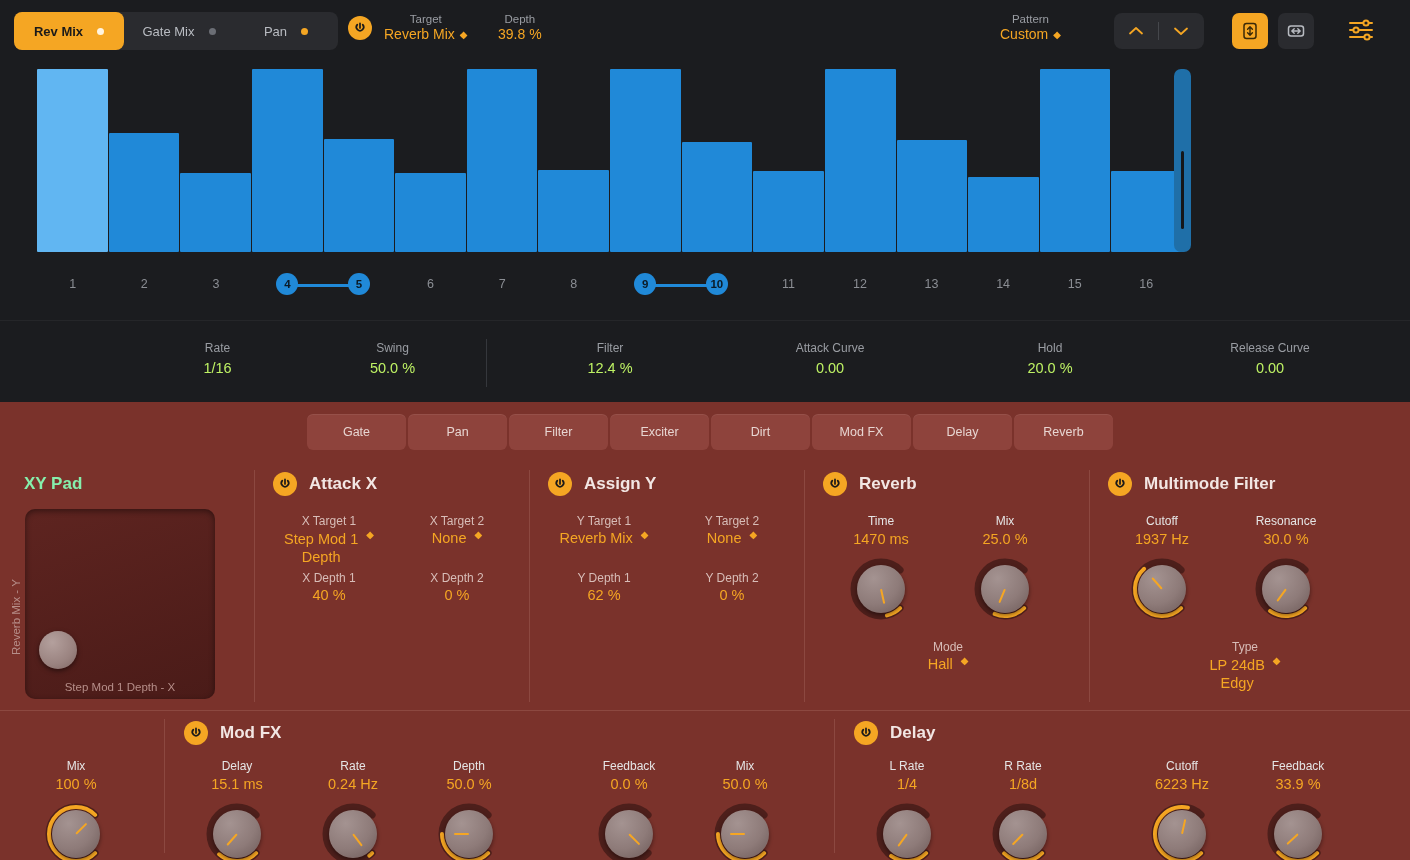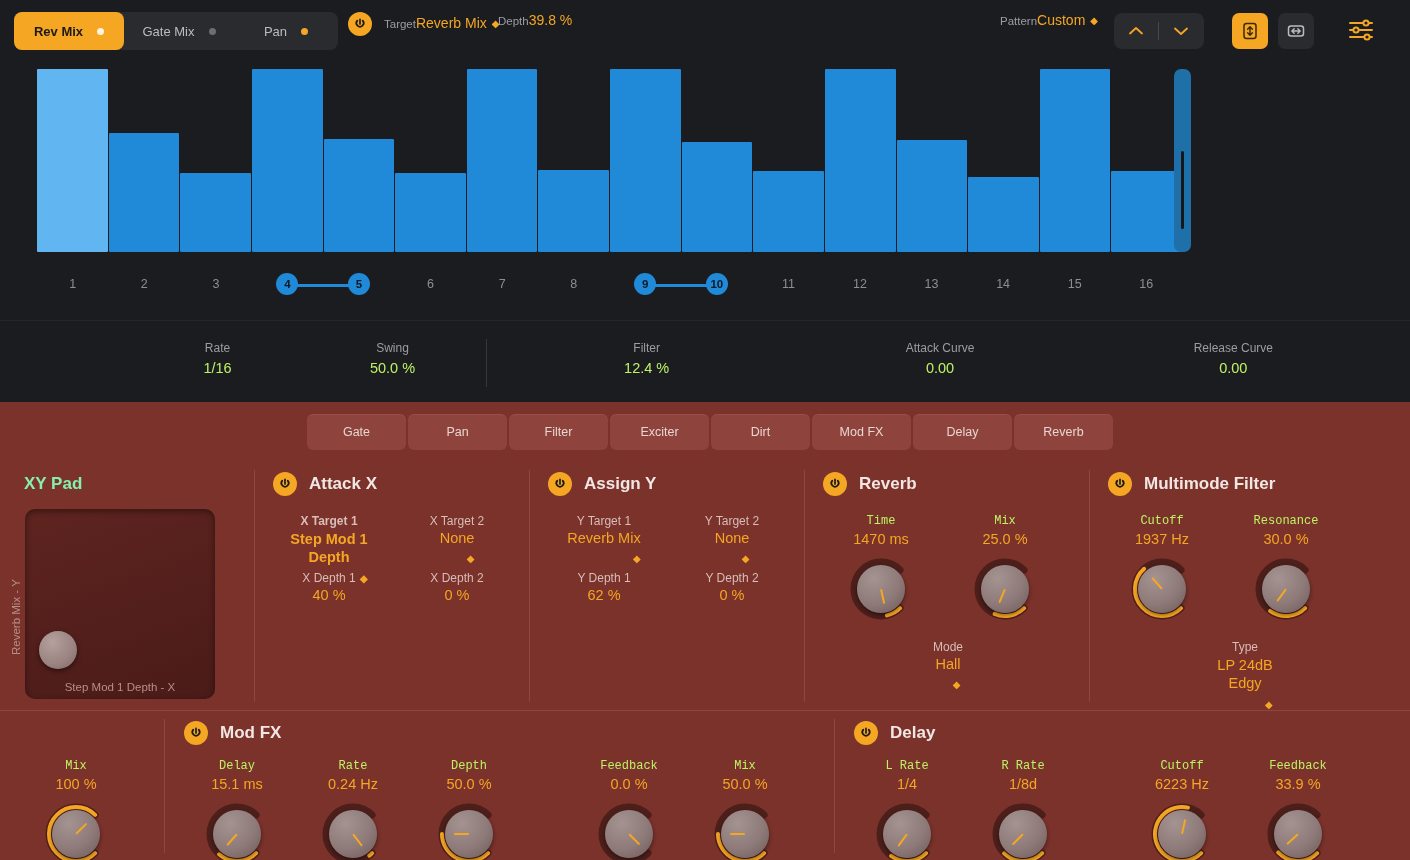--- a/index.html
+++ b/index.html
@@ -33,21 +33,21 @@
   .dot { width:7px; height:7px; border-radius:50%; background:#6b6e75; flex:0 0 auto; }
   .dot.white { background:#fff4e0; }
   .dot.amber { background:#f5a623; }
 
   .pwr {
     width:24px; height:24px; border-radius:50%; background:#f5a623;
     display:flex; align-items:center; justify-content:center; cursor:pointer; flex:0 0 auto;
   }
   .pwr svg { display:block; }
 
-  .hdr-field { display:flex; flex-direction:row; align-items:center; line-height:1.25; }
+  .hdr-field { display:flex; flex-direction:column; align-items:center; line-height:1.25; }
   .hdr-lbl { font-size:11.5px; color:#9a9da3; }
   .hdr-val { font-size:14px; color:#f5a623; display:flex; align-items:center; gap:5px; }
   .chev { color:#f5a623; font-size:10px; line-height:1; display:inline-block; }
 
   .target-block { position:absolute; left:348px; top:12px; display:flex; align-items:center; gap:12px; }
   .depth-block  { position:absolute; left:498px; top:12px; }
   .pattern-block{ position:absolute; left:1000px; top:12px; }
 
   .navbtns {
     position:absolute; left:1114px; top:13px; width:90px; height:36px;
@@ -110,34 +110,34 @@
   .panel-row2 { position:absolute; left:0; top:248px; width:1410px; height:150px; border-top:1px solid #8c4840; }
 
   .col { position:absolute; top:0; height:248px; }
   .col:after { content:""; position:absolute; right:0; top:8px; width:1px; height:232px; background:#8c4840; }
   .col.nosep:after { display:none; }
 
   .sec-head { position:absolute; left:18px; top:10px; display:flex; align-items:center; gap:12px; }
   .sec-title { font-size:17px; font-weight:bold; color:#f2e6e3; }
 
   .kcell { position:absolute; display:flex; flex-direction:column; align-items:center; gap:3px; }
-  .kl { font-size:12px; color:#bef264;font-family:Liberation Mono, monospace; }
+  .kl { font-size:12px; color:#e5e5e5; }
   .kv { font-size:14.5px; color:#f5a623; }
   .knob { position:relative; width:66px; height:66px; margin-top:6px; cursor:pointer; }
   .knob svg { position:absolute; left:0; top:0; }
   .knob-cap {
     position:absolute; left:9px; top:9px; width:48px; height:48px; border-radius:50%;
     background:radial-gradient(circle at 35% 28%, #a49391 0%, #8e7b79 55%, #6d5a58 100%);
     box-shadow: 0 2px 4px rgba(0,0,0,.45);
   }
   .knob-tick { position:absolute; width:2px; background:#f5a623; border-radius:1px; transform-origin: 50% 100%; }
 
   .tcell { position:absolute; display:flex; flex-direction:column; align-items:center; gap:2px; cursor:pointer; }
   .tl { font-size:12px; color:#d8bdb8; }
-  .tv { font-size:14.5px; color:#f5a623; display:flex; align-items:flex-end; gap:8px; text-align:center;flex-direction:column; }
+  .tv { font-size:14.5px; color:#f5a623; display:flex; align-items:flex-start; gap:8px; text-align:center; }
   .tv .two { display:flex; flex-direction:column; align-items:center; line-height:1.25; }
 
   
   .xy-title { position:absolute; left:24px; top:474px; font-size:17px; font-weight:bold; color:#86efac; }
   .xy-pad {
     position:absolute; left:25px; top:509px; width:190px; height:190px; border-radius:10px;
     background: linear-gradient(160deg,#5e2420 0%, #4a1b18 100%);
     box-shadow: inset 0 2px 6px rgba(0,0,0,.45);
     cursor:pointer;
   }
@@ -308,20 +308,24 @@
     <div class="pgroupB" id="pgroupB">
         <div class="pcell">
           <span class="pl">Filter</span>
           <span class="pv">12.4 %</span>
         </div>
         <div class="pcell">
           <span class="pl">Attack Curve</span>
           <span class="pv">0.00</span>
         </div>
         <div class="pcell">
+          <span class="pl">Hold</span>
+          <span class="pv">20.0 %</span>
+        </div>
+        <div class="pcell">
           <span class="pl">Release Curve</span>
           <span class="pv">0.00</span>
         </div>
       </div>
   </div>
 
   <div class="fx-strip">
     <div class="fx-tabs" id="fx-tabs">
         <div class="fx-tab">Gate</div>
         <div class="fx-tab">Pan</div>
@@ -344,21 +348,21 @@
         <div class="sec-head">
           <div class="pwr">
             <svg width="14" height="14" viewBox="0 0 14 14">
               <path d="M7 2.4 V7" stroke="#1a1a1a" stroke-width="1.7" stroke-linecap="round" fill="none"></path>
               <path d="M4.3 3.6 a3.6 3.6 0 1 0 5.4 0" stroke="#1a1a1a" stroke-width="1.7" fill="none" stroke-linecap="round"></path>
             </svg>
           </div>
           <span class="sec-title">Attack X</span>
         </div>
 
-        <div class="tcell" style="left:14px; top:52px; width:120px;font-weight:bold;">
+        <div class="tcell" style="left:14px; top:52px; width:120px;">
           <span class="tl">X Target 1</span>
           <span class="tv">
             <span class="two">
               <span>Step Mod 1</span>
               <span>Depth</span>
             </span>
             <span class="chev">◆</span>
           </span>
         </div>
 

